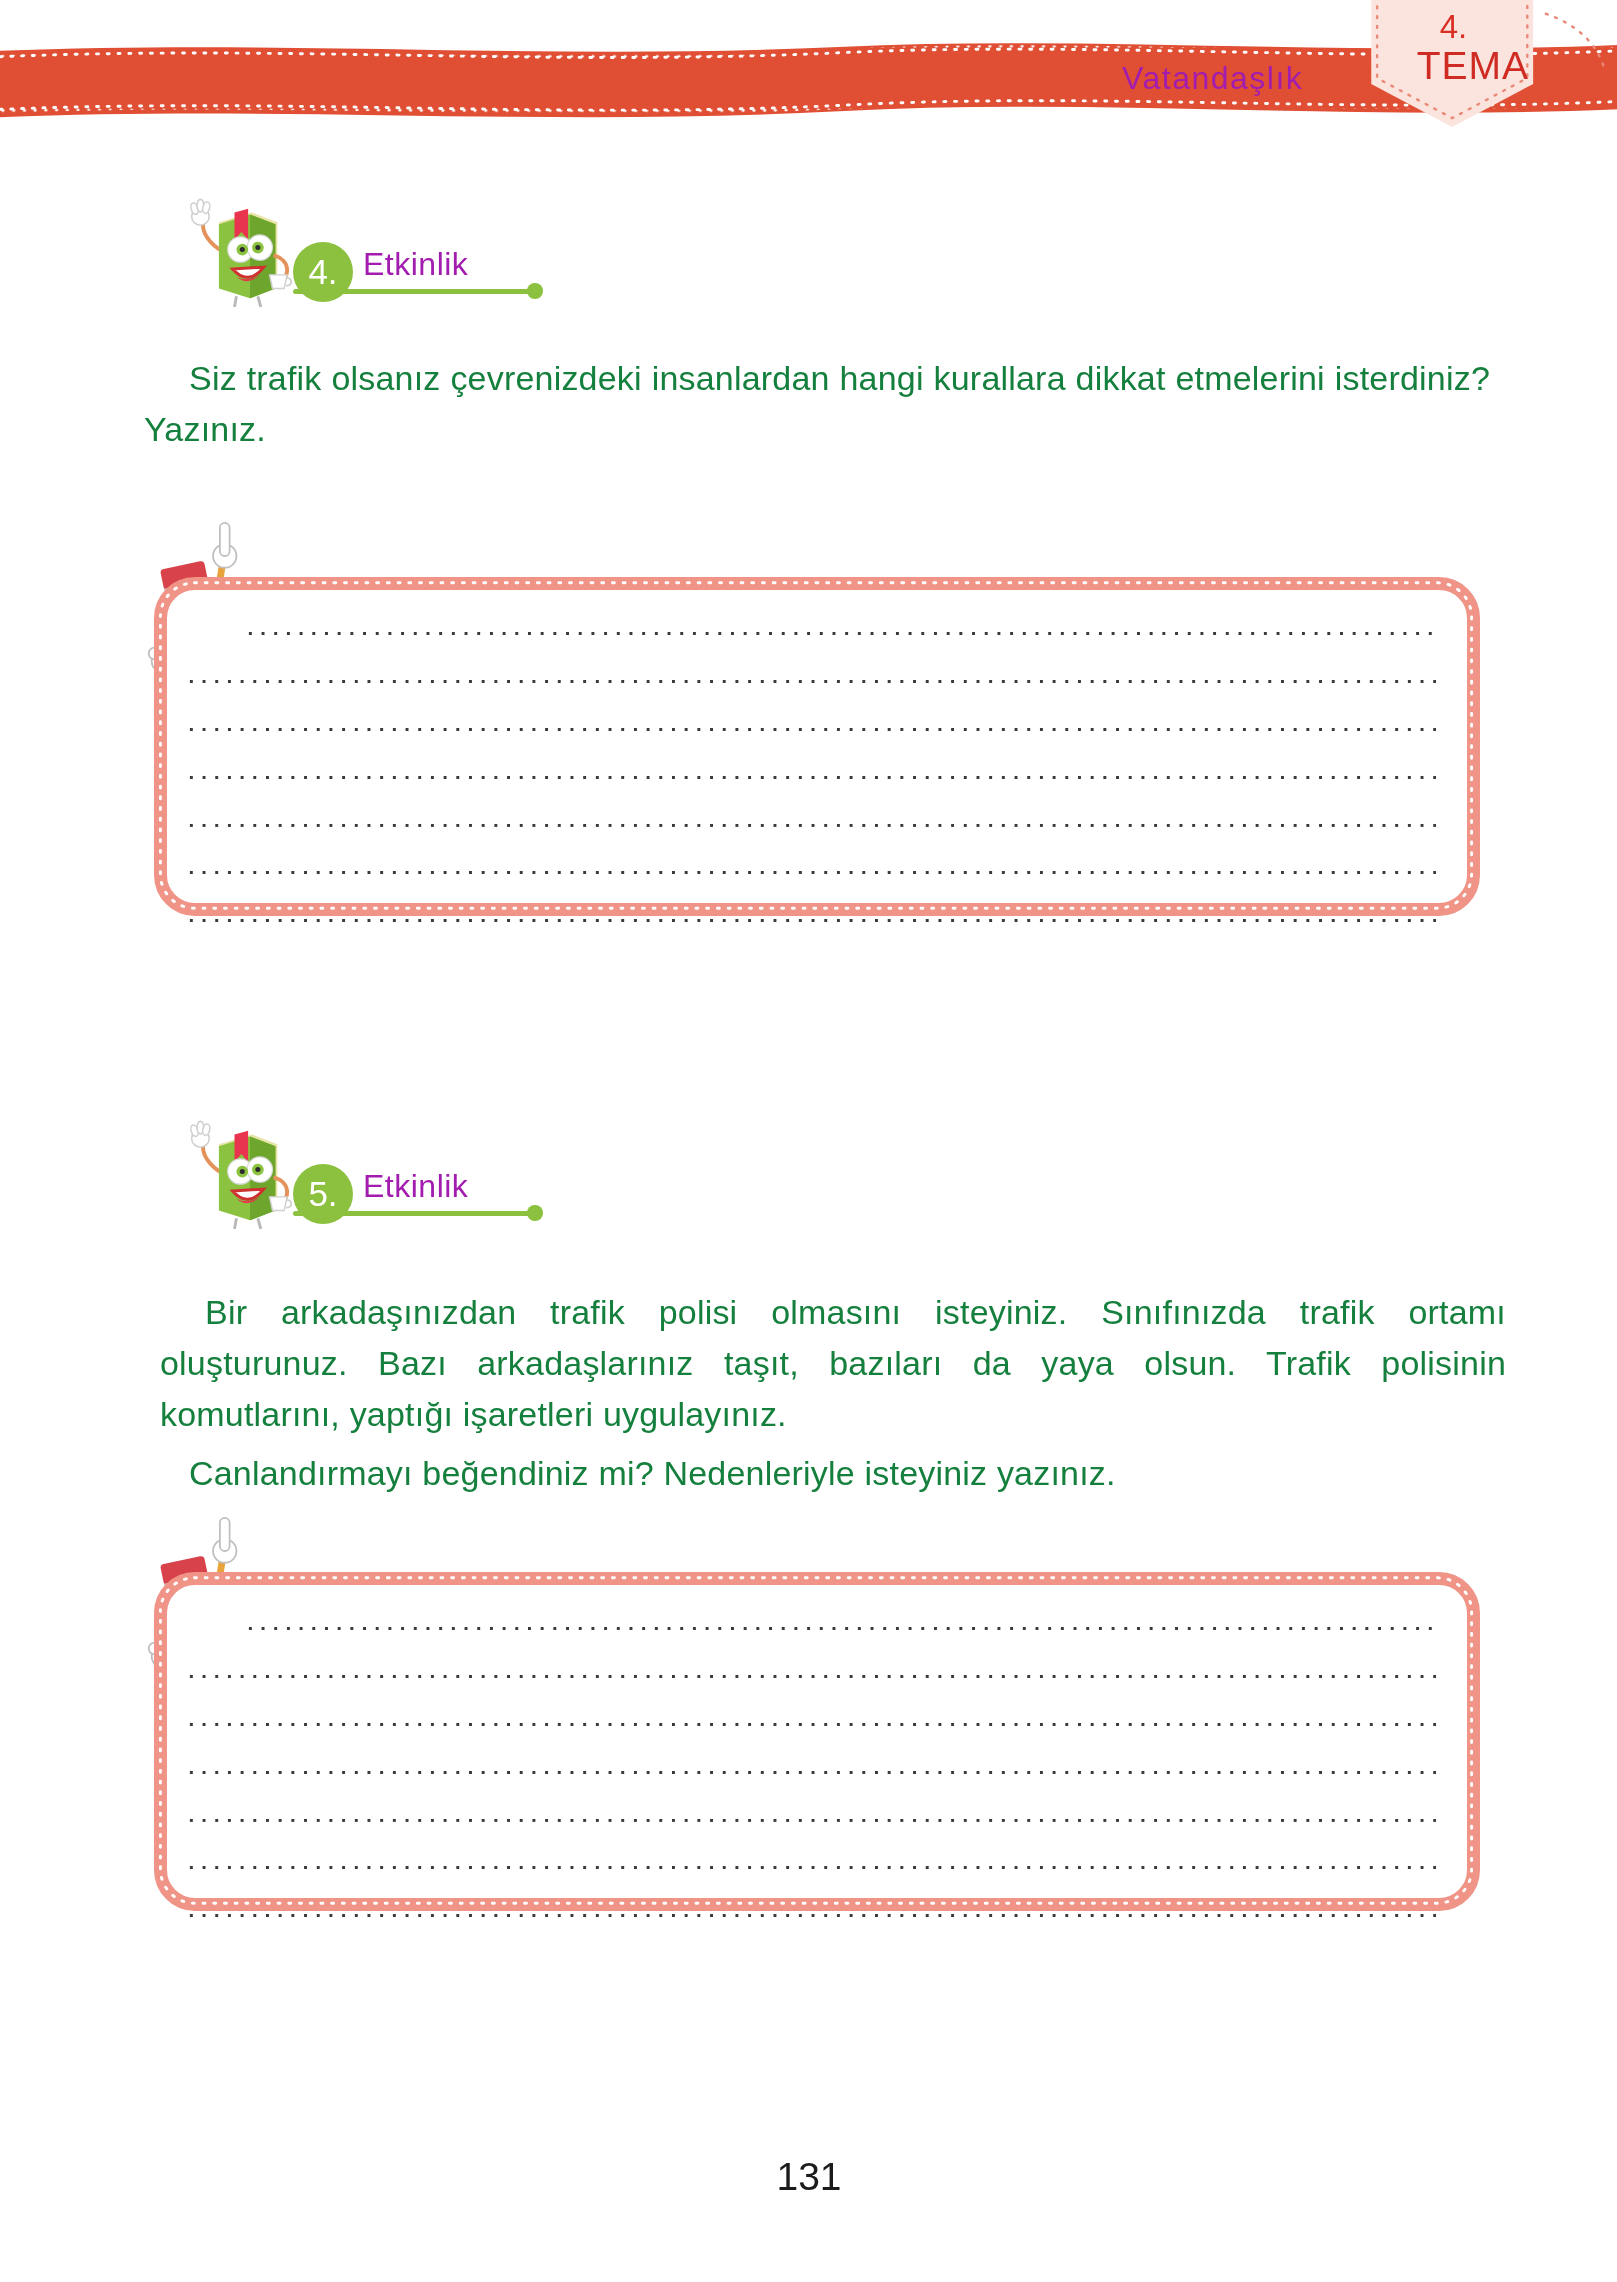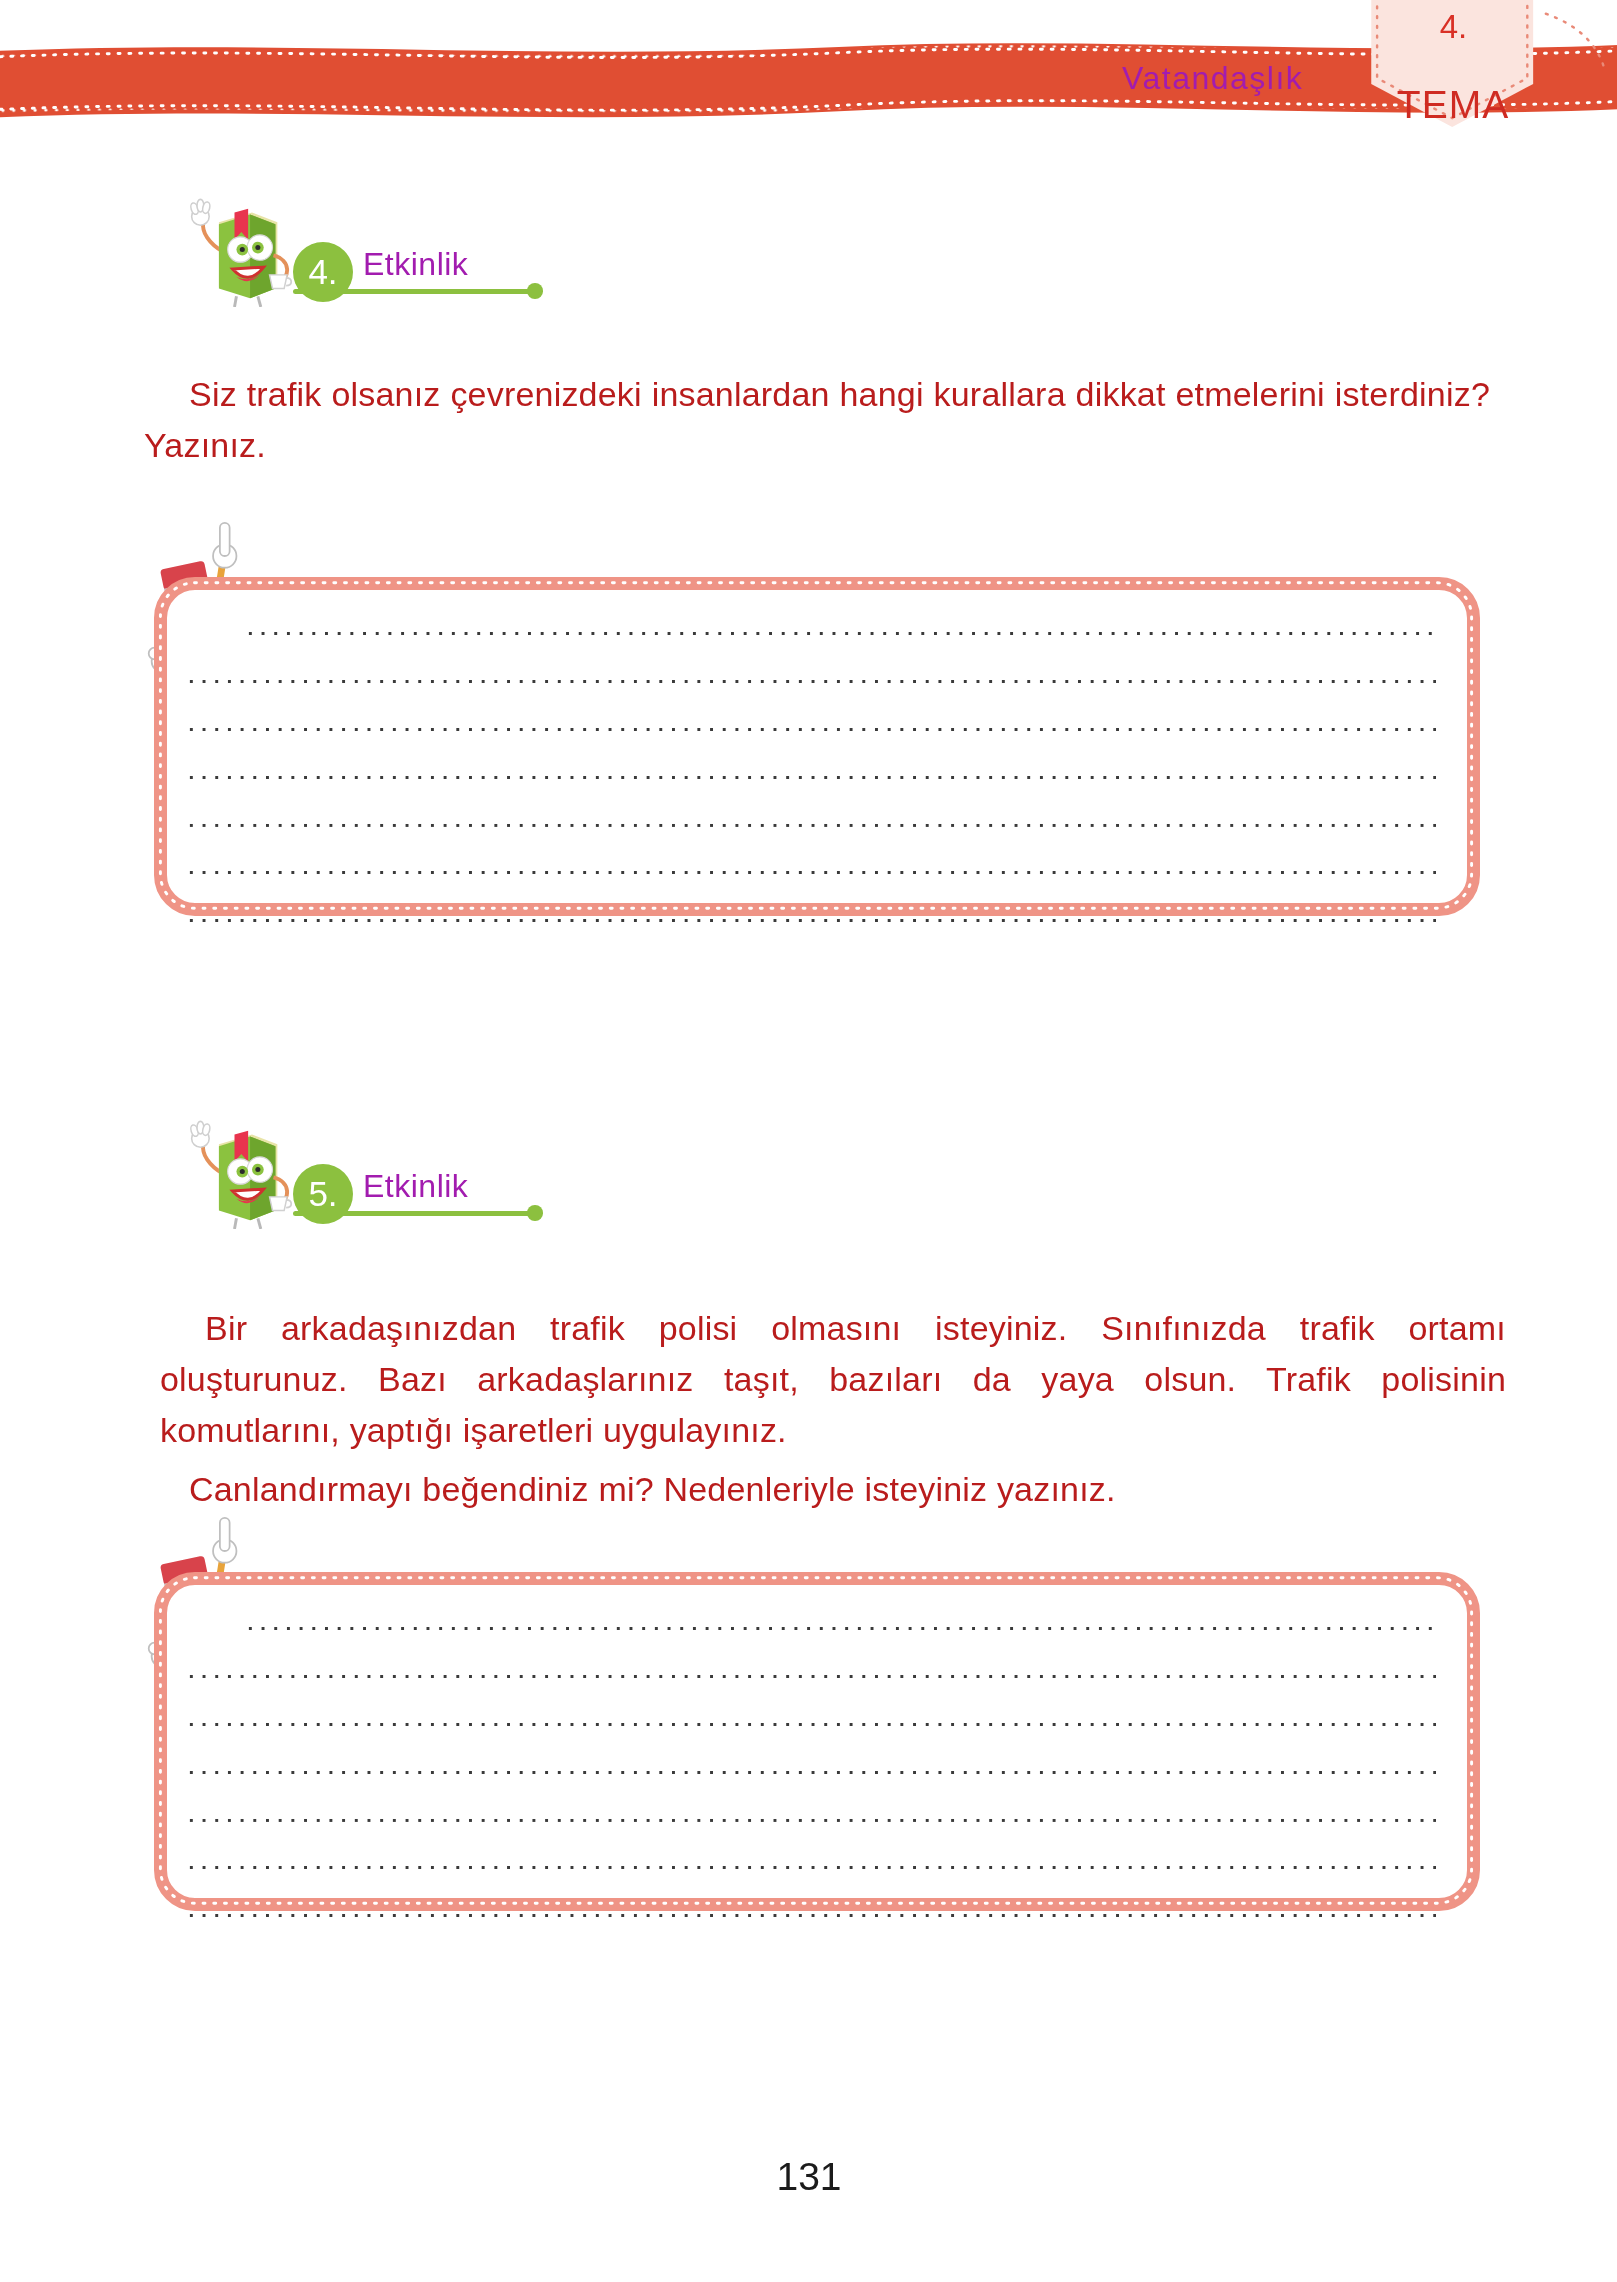--- a/index.html
+++ b/index.html
@@ -41,25 +41,24 @@
     text-align: center;
     color: #d93025;
     font-size: 33px;
     font-weight: 400;
   }
   .tema-word {
     position: absolute;
     left: 1377px;
     top: 44px;
     width: 152px;
-    text-align: center;
+    text-align: right;
     color: #cf2b22;
     font-size: 39px;
     letter-spacing: 1px;
-    margin-top: 39px;
   }
 
   
   .activity-header {
     position: absolute;
     height: 107px;
   }
   .book-icon { position: absolute; left: 0; top: 0; }
   .badge-circle {
     position: absolute;
@@ -88,27 +87,26 @@
   .green-dot {
     position: absolute;
     width: 15.6px; height: 15.6px;
     border-radius: 50%;
     background: #8cc03f;
   }
 
   
   .para {
     position: absolute;
-    color: #b91c1c;
+    color: #15803d;
     font-size: 34px;
     line-height: 51px;
     text-align: justify;
     font-family: "Liberation Sans", sans-serif;
     letter-spacing: 0.2px;
-    margin-top: 16px;
   }
   .para .indent { display: inline-block; width: 45px; }
 
   
   .writebox {
     position: absolute;
     border: 13.7px solid #ef9486;
     border-radius: 41px;
     background: #ffffff;
   }

